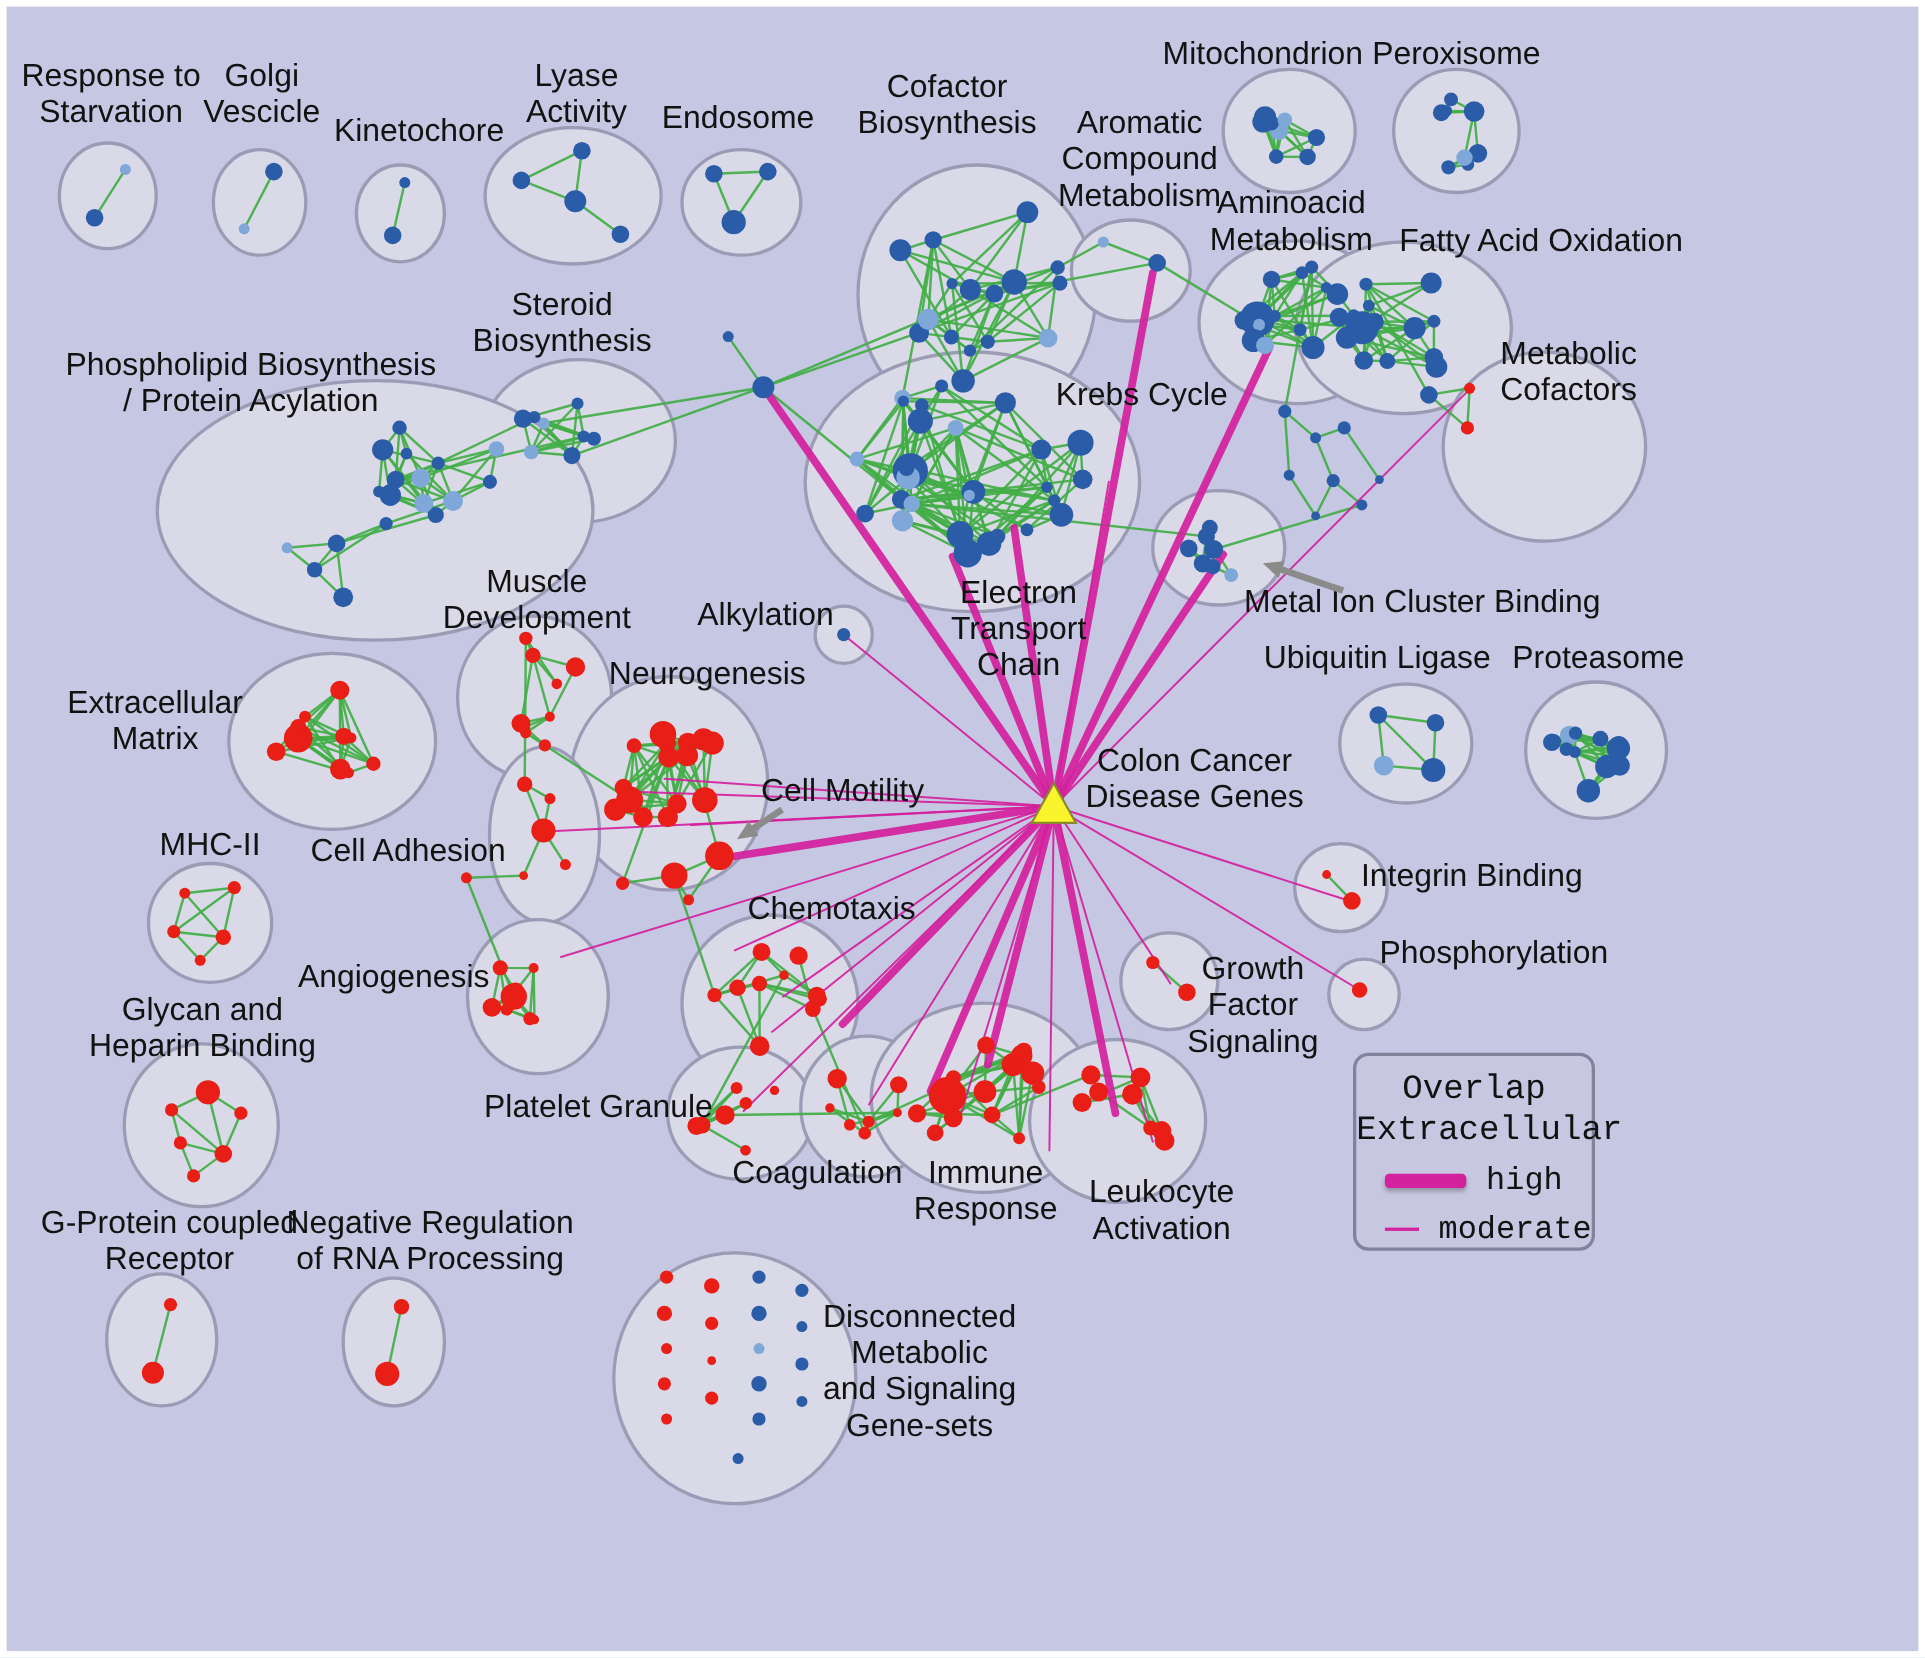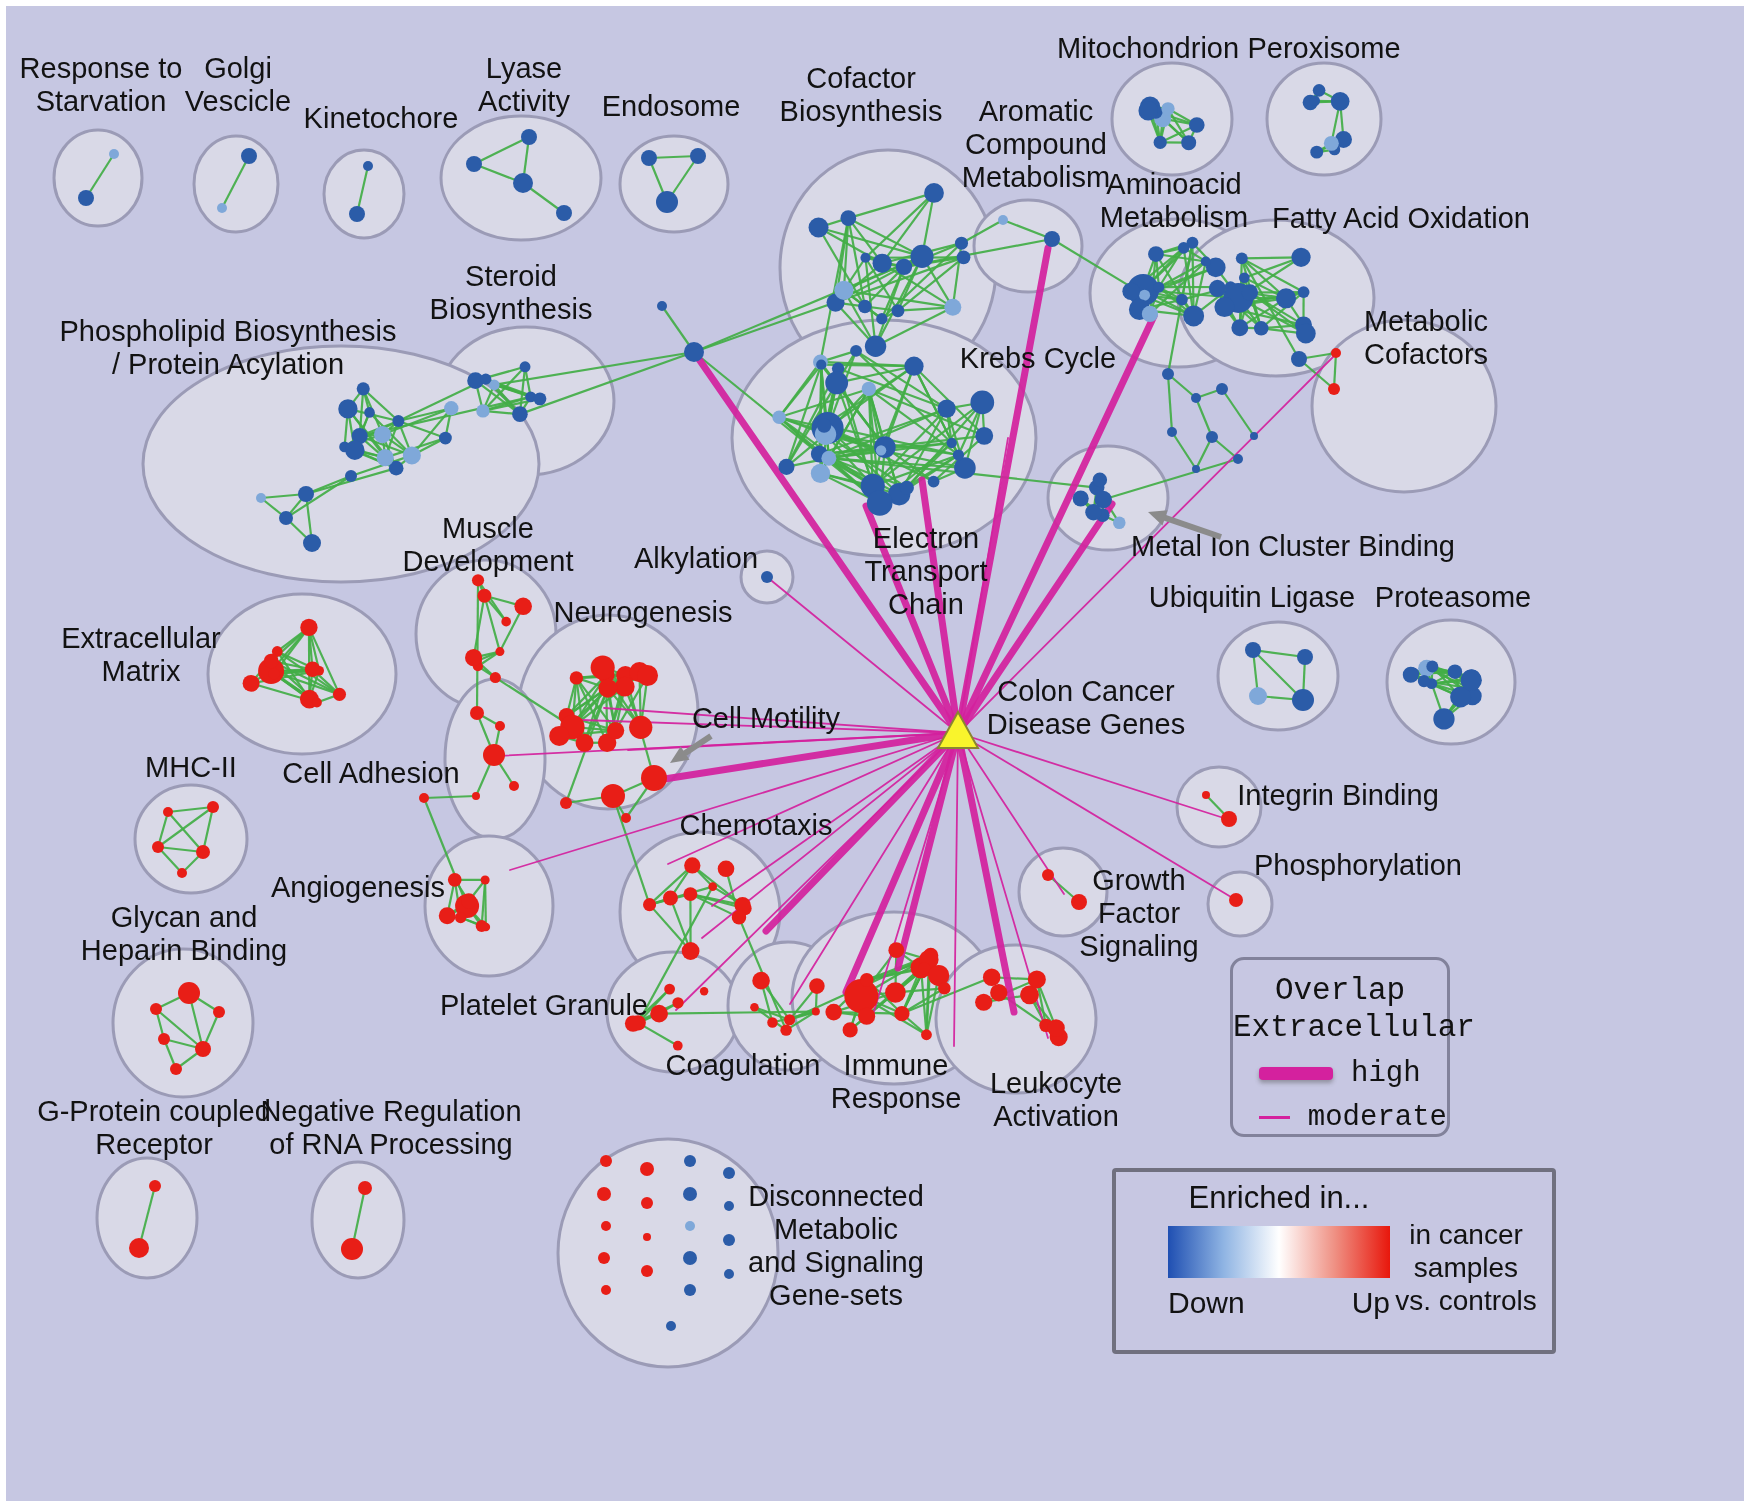--- a/index.html
+++ b/index.html
@@ -1184,28 +1184,13 @@
     <div class="legend-row">
       <span class="mag-sample-high" style="background: rgb(212, 33, 158);"></span>
       <span>high</span>
     </div>
     <div class="legend-row">
       <span class="mag-sample-mod" style="background: rgb(212, 33, 158);"></span>
       <span>moderate</span>
     </div>
   </div>
 
-  <div class="legend" id="legend-enriched">
-    <div class="le-left">
-      <div class="le-title">Enriched in...</div>
-      <div class="le-grad" style="background: linear-gradient(90deg, rgb(31, 79, 178), rgb(143, 180, 227), rgb(255, 255, 255), rgb(239, 145, 132), rgb(232, 23, 12));"></div>
-      <div class="le-du">
-        <span>Down</span>
-        <span>Up</span>
-      </div>
-    </div>
-    <div class="le-note">
-      <div>in cancer</div>
-      <div>samples</div>
-      <div>vs. controls</div>
-    </div>
-  </div>
 </div>
 
 </body></html>

